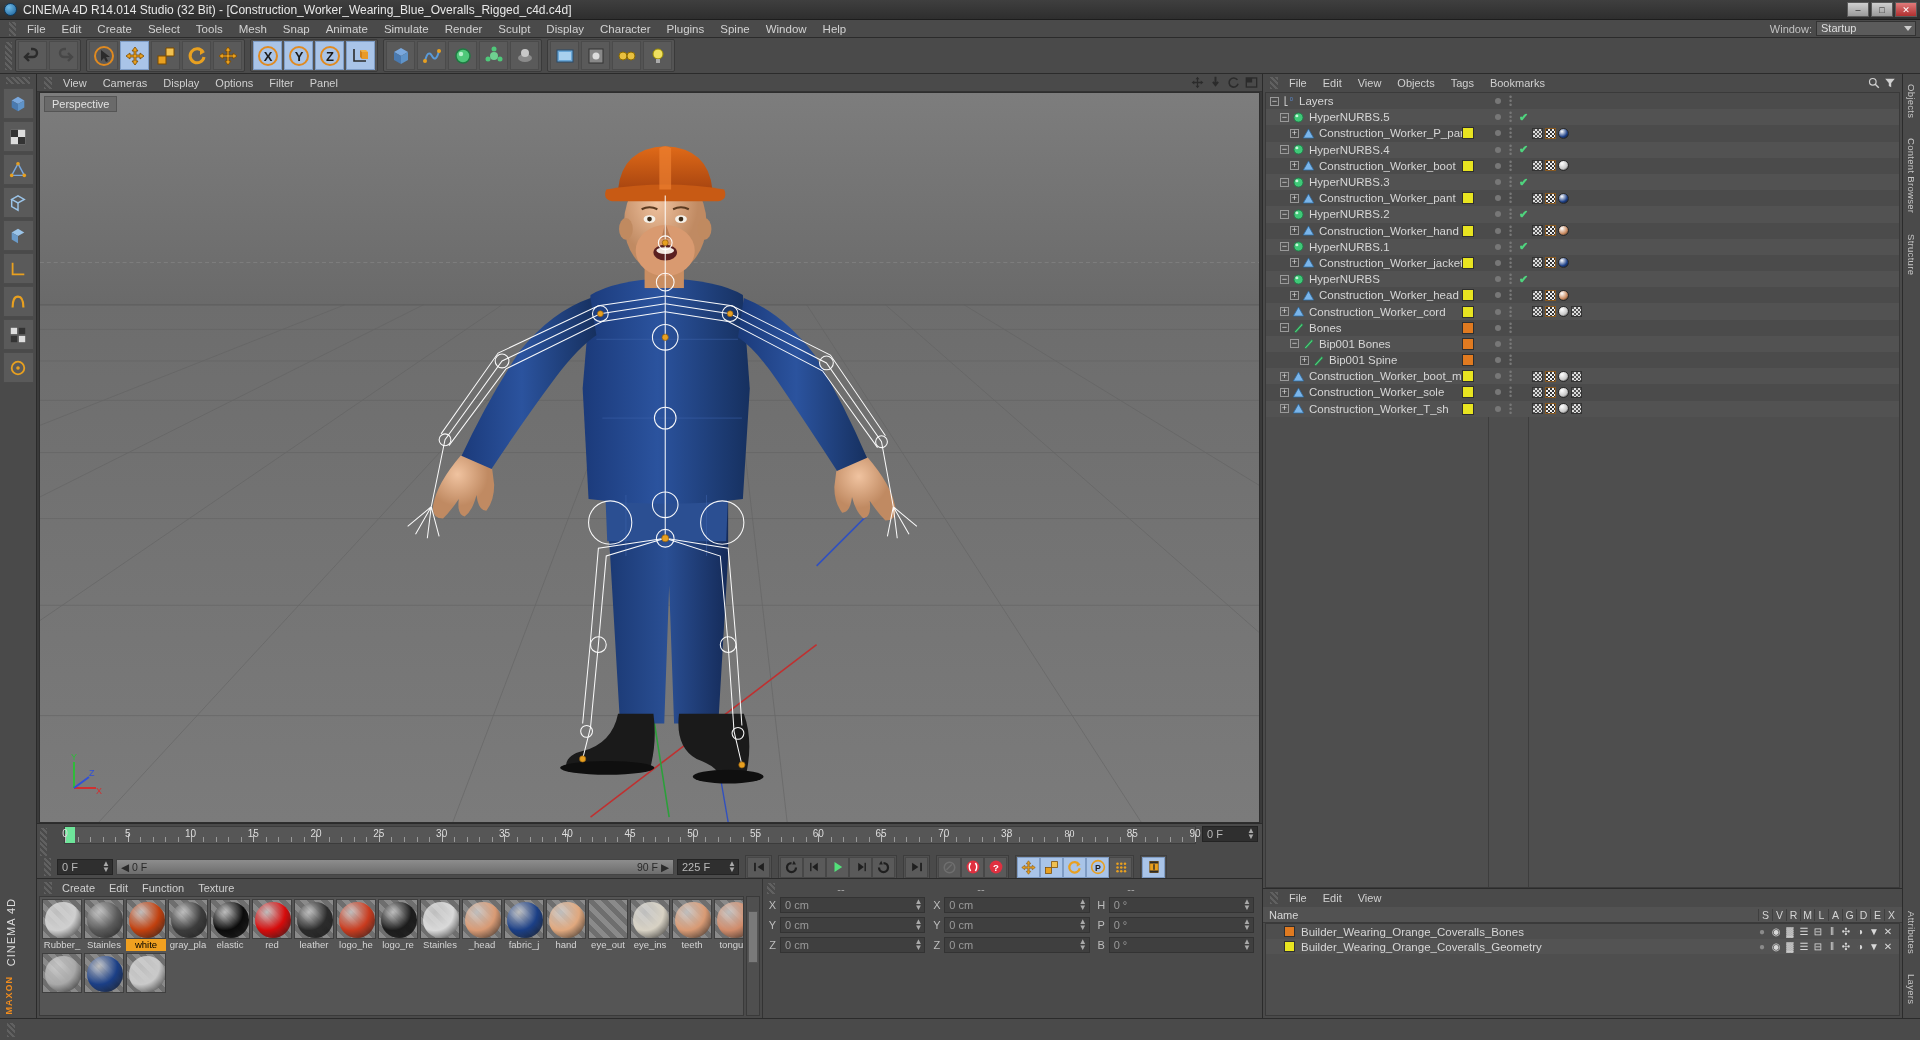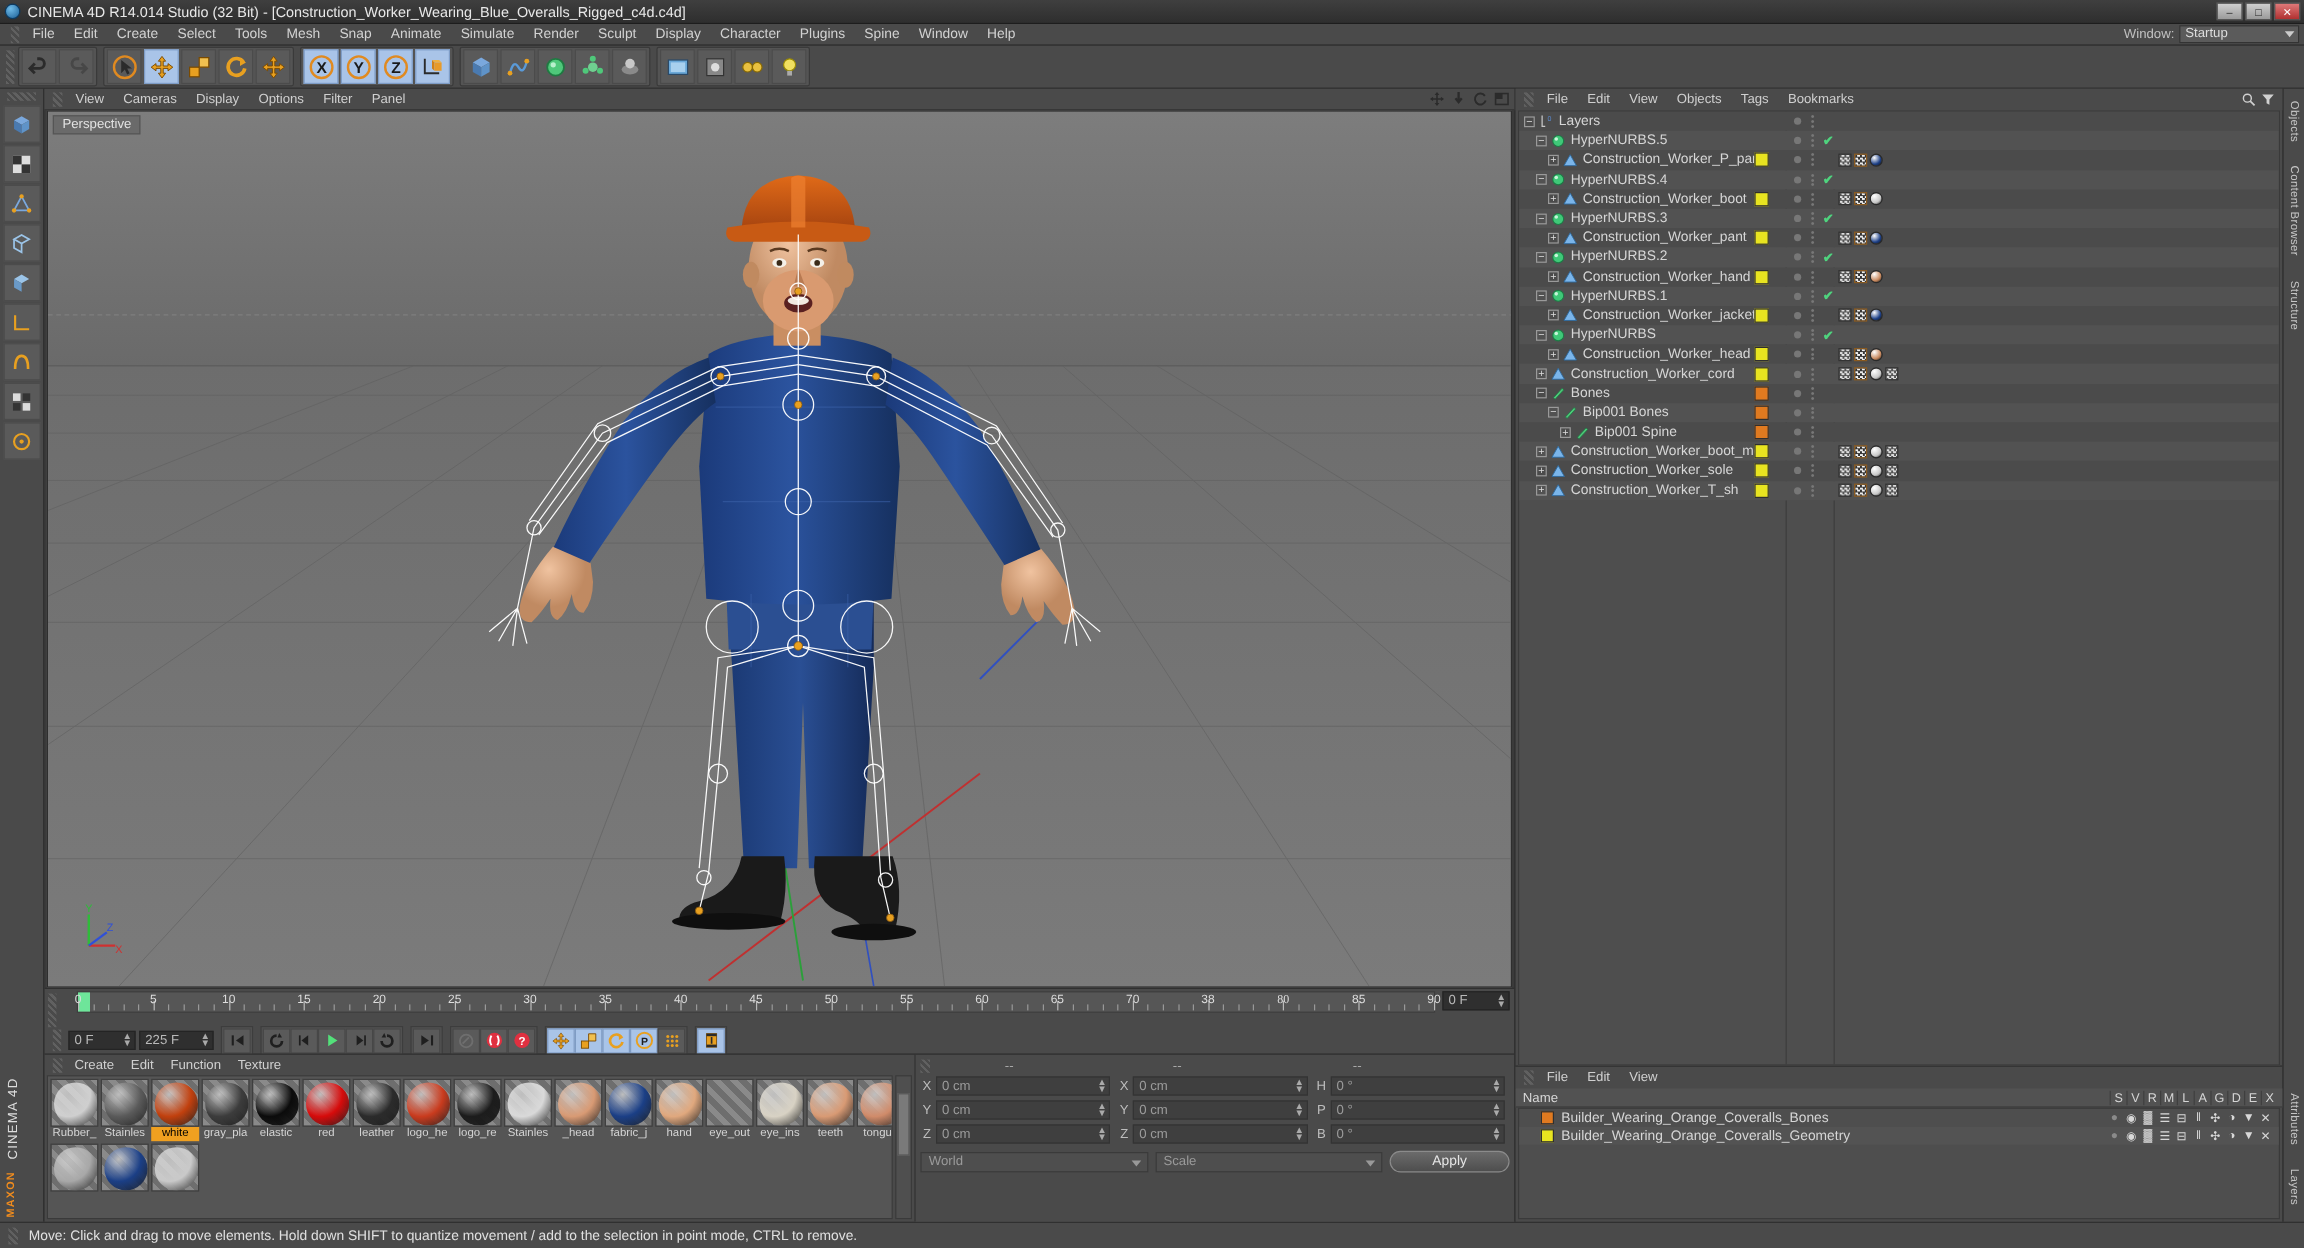--- a/index.html
+++ b/index.html
@@ -746,20 +746,24 @@
           <span>0 F</span>
           <span class="spin">▲<br>▼</span>
         </div>
       </div>
       <div class="tlrow">
         <div class="grip" style="height:18px;"></div>
         <div class="numf">
           <span>0 F</span>
           <span class="spin">▲<br>▼</span>
         </div>
+        <div class="range" style="max-width:558px;">
+          <span>◀ <span>0 F</span></span>
+          <span><span>90 F</span> ▶</span>
+        </div>
         <div class="numf" style="min-width:62px;">
           <span>225 F</span>
           <span class="spin">▲<br>▼</span>
         </div>
         <div class="pgrp">
           <div class="pbtn">
               <svg width="14" height="14" viewBox="0 0 20 20">
                 <rect x="3" y="4" width="2.5" height="12" fill="#1f1f1f"></rect>
                 <path d="M17 4 L8 10 L17 16 Z" fill="#1f1f1f"></path>
               </svg>
@@ -1044,31 +1048,20 @@
             </div>
             <div class="crow">
               <div class="clab">Z</div>
               <div class="cfield">0 cm<span class="spin">▲<br>▼</span></div>
               <div class="clab">Z</div>
               <div class="cfield">0 cm<span class="spin">▲<br>▼</span></div>
               <div class="clab">B</div>
               <div class="cfield">0 °<span class="spin">▲<br>▼</span></div>
             </div>
           </div>
-        <div class="cbtnrow">
-          <div class="csel">
-            <span>World</span>
-            <span class="arw"></span>
-          </div>
-          <div class="csel">
-            <span>Scale</span>
-            <span class="arw"></span>
-          </div>
-          <div class="applybtn">Apply</div>
-        </div>
       </div>
     </div>
   </div>
 
   <div class="rightcol">
     <div class="om">
       <div class="ommenu" style="position:relative;">
         <div class="grip" style="height:12px;width:8px;"></div>
         <div class="mi">File</div>
         <div class="mi">Edit</div>
@@ -1440,14 +1433,13 @@
     <div class="rr-tab">Content Browser</div>
     <div class="rr-tab">Structure</div>
     <div style="flex:1"></div>
     <div class="rr-tab">Attributes</div>
     <div class="rr-tab">Layers</div>
   </div>
 </div>
 
 <div class="status">
   <div class="grip" style="height:14px;width:8px;"></div>
-  <div class="txt">Move: Click and drag to move elements. Hold down SHIFT to quantize movement / add to the selection in point mode, CTRL to remove.</div>
 </div>
 
 </body></html>

